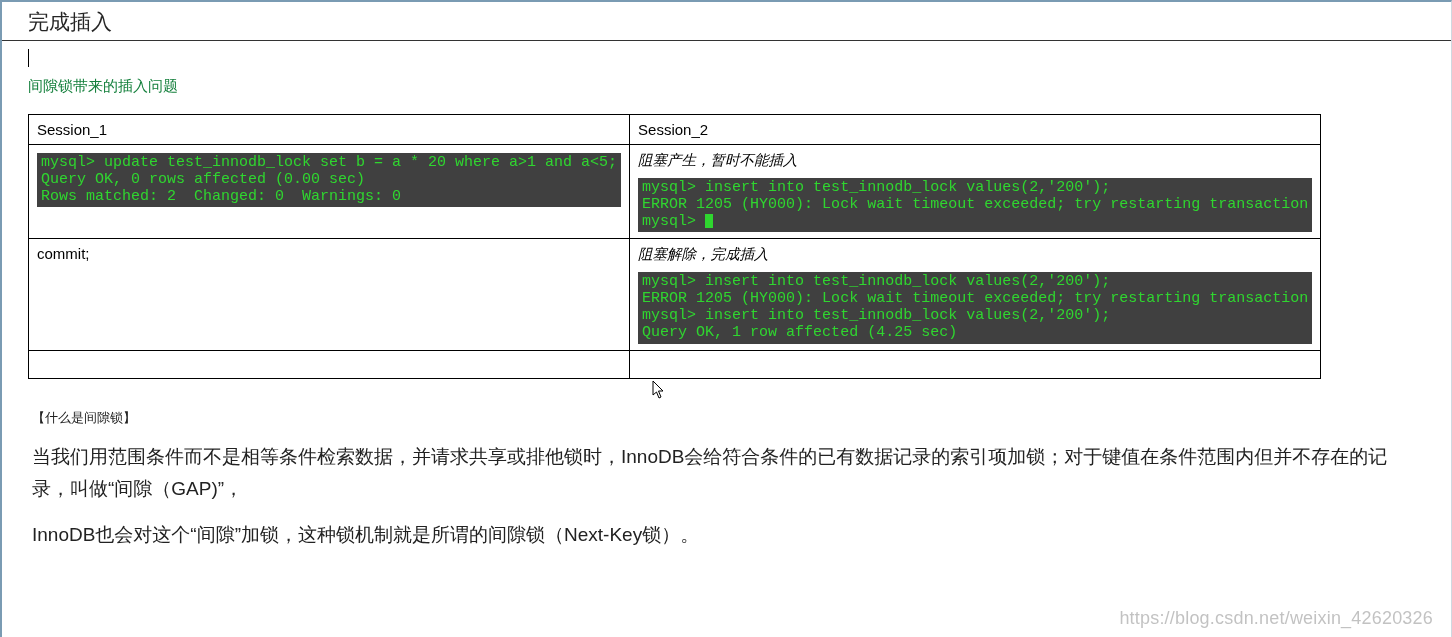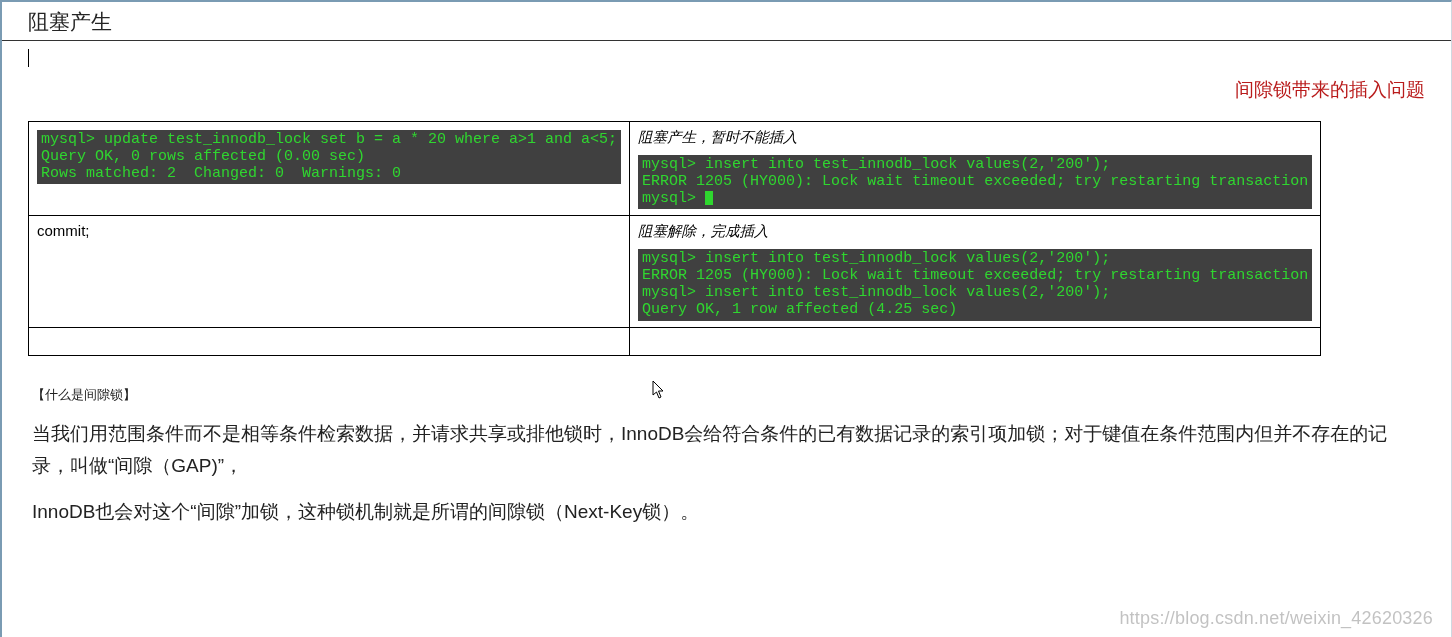--- a/index.html
+++ b/index.html
@@ -43,24 +43,23 @@
   }
   .cursor {
     position: absolute;
     left: 0;
     top: 2px;
     width: 1px;
     height: 18px;
     background: #000;
   }
   .subtitle {
-    font-size: 19px;
+    font-size: 15px;
     margin: 8px 0 18px 0;
-    color: #b91c1c;
-    text-align: right;
+    color: #15803d;
   }
   table.grid {
     border-collapse: collapse;
     width: 1224px;
     font-size: 15px;
   }
   table.grid th, table.grid td {
     border: 1px solid #000;
     padding: 6px 8px;
     vertical-align: top;
@@ -123,30 +122,34 @@
     left: 650px;
     top: 378px;
     pointer-events: none;
   }
   td.empty-row { height: 28px; }
 </style>
 </head>
 <body>
 
 <div class="outer">
-  <div class="title">阻塞产生</div>
+  <div class="title">完成插入</div>
   <div class="hr"></div>
   <div class="content">
     <div class="cursor-line">
       <span class="cursor"></span>
     </div>
     <div class="subtitle">间隙锁带来的插入问题</div>
 
     <table class="grid">
       <tbody>
+          <tr>
+        <th class="col1">Session_1</th>
+        <th class="col2">Session_2</th>
+      </tr>
       <tr>
         <td class="col1">
           <div class="term">mysql&gt; update test_innodb_lock set b = a * 20 where a&gt;1 and a&lt;5;
 Query OK, 0 rows affected (0.00 sec)
 Rows matched: 2  Changed: 0  Warnings: 0</div>
         </td>
         <td class="col2">
           <div class="gap-note">阻塞产生，暂时不能插入</div>
           <div class="term"><span>mysql&gt; insert into test_innodb_lock values(2,'200');
 ERROR 1205 (HY000): Lock wait timeout exceeded; try restarting transaction

